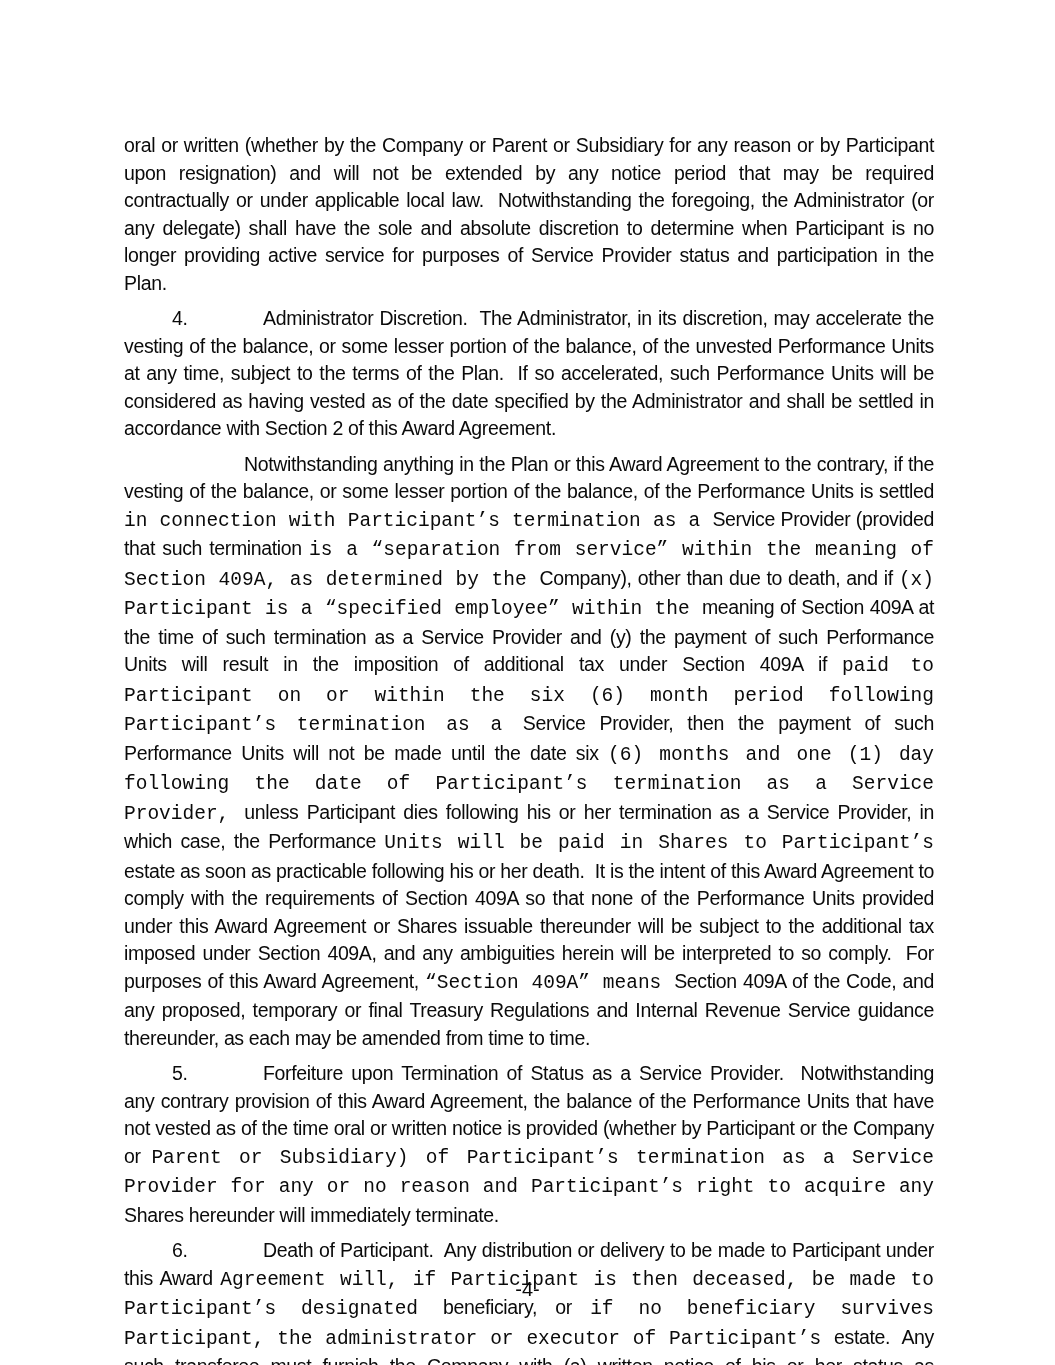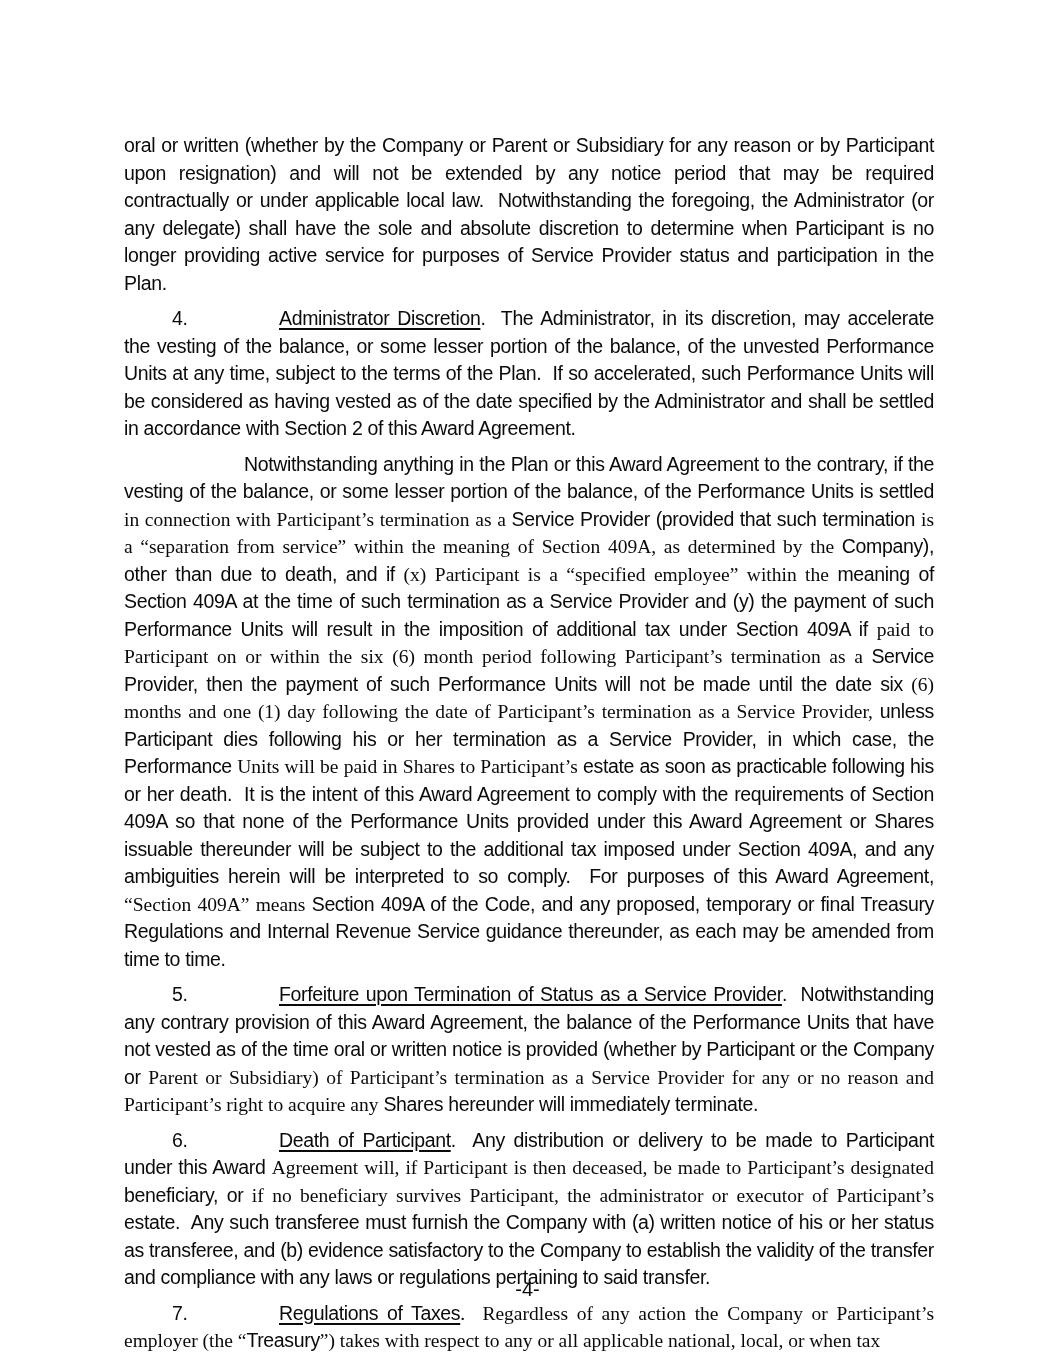--- a/index.html
+++ b/index.html
@@ -30,28 +30,26 @@
   }
   p.para:last-child { margin-bottom: 0; }
   .numbered { text-indent: 48px; }
   .indented { text-indent: 120px; }
   .num {
     display: inline-block;
     width: 91px;
     text-indent: 0;
   }
   .serif {
-    font-family: Liberation Serif, serif;
+    font-family: Liberation Mono, monospace;
     letter-spacing: 0;
   }
   .u {
-    text-decoration: underline;
     text-decoration-thickness: 1.5px;
     text-underline-offset: 3px;
-    margin-left: 16px;
   }
   .footer {
     position: absolute;
     top: 1278px;
     left: 0;
     width: 1055px;
     text-align: center;
     font-family: "Liberation Sans", sans-serif;
     font-size: 20px;
     letter-spacing: 0;

